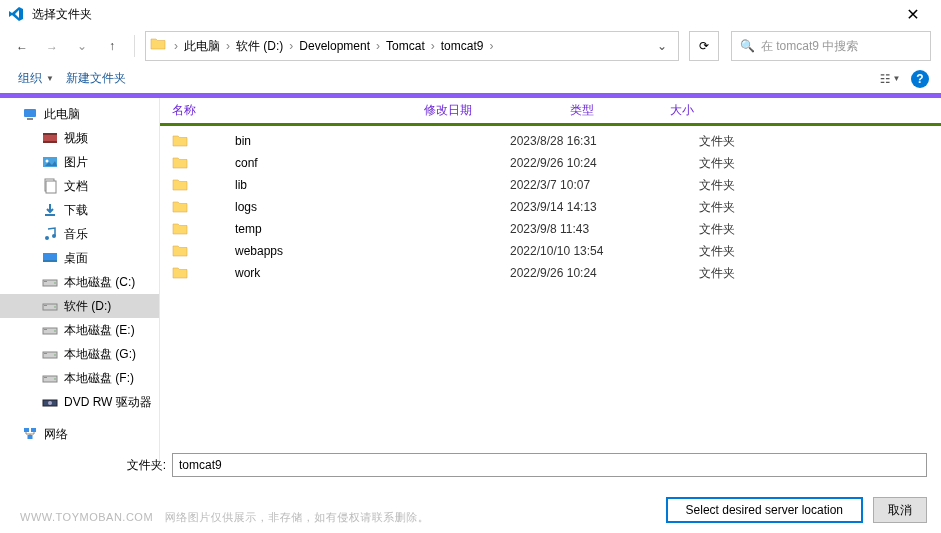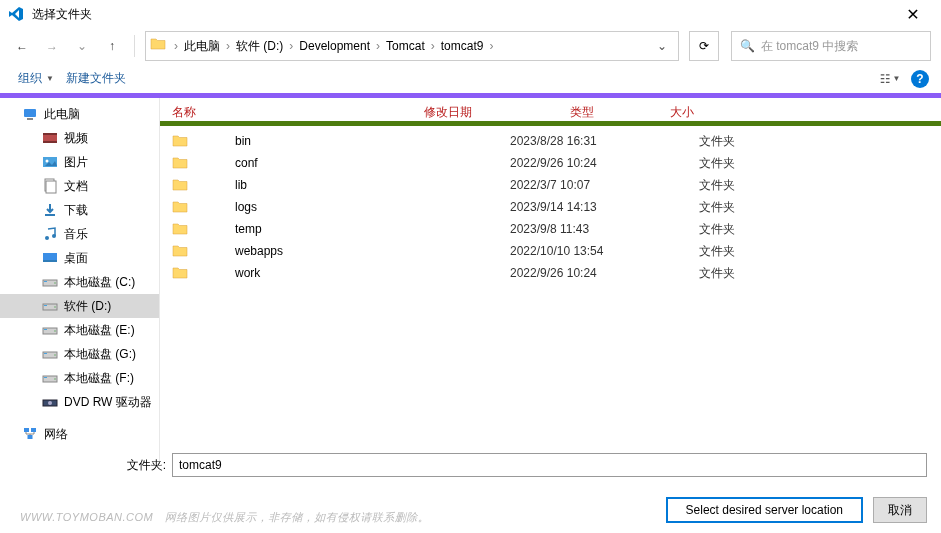--- a/index.html
+++ b/index.html
@@ -37,21 +37,21 @@
 .main { display: flex; height: 364px; }
 .sidebar { width: 160px; border-right: 1px solid #e8e8e8; overflow: hidden; padding-top: 4px; }
 .side-item { height: 24px; display: flex; align-items: center; padding-left: 22px; gap: 6px; cursor: pointer; white-space: nowrap; }
 .side-item.lvl0 { padding-left: 22px; }
 .side-item.lvl1 { padding-left: 42px; }
 .side-item.selected { background: #d8d8d8; }
 .side-icon { width: 16px; height: 16px; flex-shrink: 0; }
 .side-spacer { height: 8px; }
 
 .content { flex: 1; display: flex; flex-direction: column; }
-.col-headers { height: 28px; display: flex; align-items: flex-end; border-bottom: 5px solid #4d7c0f; padding-left: 12px; color: #b91c1c; }
+.col-headers { height: 28px; display: flex; align-items: center; border-bottom: 3px solid #4d7c0f; padding-left: 12px; color: #6d28d9; }
 .ch-name { width: 252px; }
 .ch-date { width: 146px; }
 .ch-type { width: 100px; }
 .ch-size { width: 80px; }
 .filelist { flex: 1; padding-top: 4px; }
 .file-row { height: 22px; display: flex; align-items: center; padding-left: 12px; gap: 43px; }
 .fr-icon { width: 20px; display: flex; align-items: center; }
 .fr-name { width: 232px; }
 .fr-date { width: 146px; color: #333; }
 .fr-type { width: 100px; color: #333; }
@@ -61,21 +61,21 @@
 
 
 .bottom { position: absolute; bottom: 0; left: 0; right: 0; padding: 8px 14px 10px 14px; }
 .folder-row { display: flex; align-items: center; margin-bottom: 20px; }
 .folder-label { width: 158px; text-align: right; padding-right: 6px; }
 .folder-input { flex: 1; height: 24px; border: 1px solid #999; padding: 0 6px; font-size: 12px; }
 .button-row { display: flex; justify-content: flex-end; gap: 10px; align-items: center; }
 .btn { height: 26px; padding: 0 14px; border: 1px solid #adadad; background: #e1e1e1; font-size: 12px; cursor: pointer; display: flex; align-items: center; }
 .btn.primary { border: 2px solid #0078d7; background: #fff; padding: 0 18px; }
 
-.watermark { position: absolute; bottom: 8px; left: 20px; color: #bbb; font-size: 11px; letter-spacing: 0.5px; font-style: italic; }
+.watermark { position: absolute; bottom: 8px; left: 20px; color: #bbb; font-size: 11px; letter-spacing: 0.5px; }
 .watermark .wm2 { margin-left: 8px; }
 
 
 .vscode-blue { fill: #007acc; }
 </style>
 </head>
 <body>
 
 <div class="titlebar">
   <span class="app-icon">

